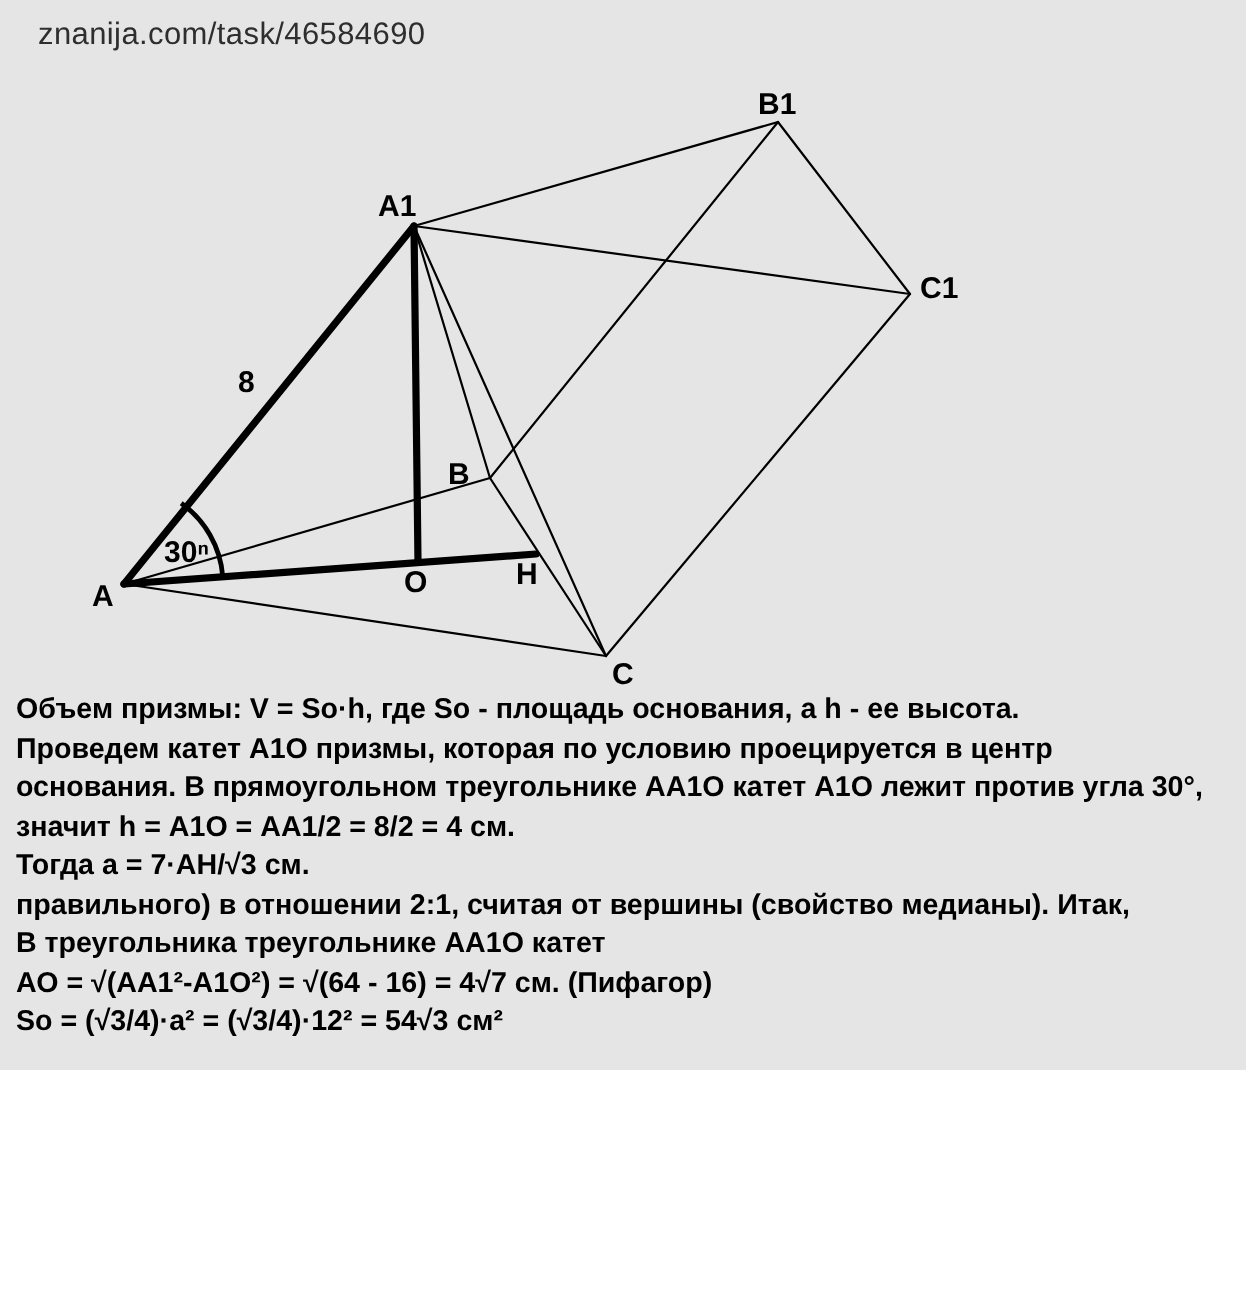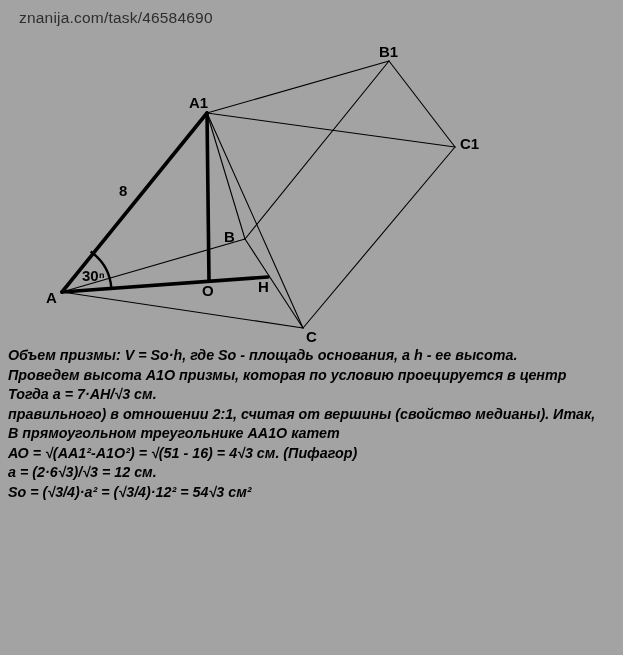--- a/index.html
+++ b/index.html
@@ -1,34 +1,34 @@
 <!DOCTYPE html>
 <html><head>
 <meta charset="utf-8">
 <style>
   html,body{margin:0;padding:0;background:#ffffff;}
   .page{
     position:relative;
-    width:623px;height:655px;
-    background:#a3a3a3;
+    width:623px;height:535px;
+    background:#e5e5e5;
     font-family:"Liberation Sans","DejaVu Sans",sans-serif;
     overflow:hidden;
   }
   .url-header{
     position:absolute;left:19px;top:9px;
     font-size:15.5px;color:#2e2e2e;font-weight:400;
     letter-spacing:.2px;
   }
   .diagram{
     position:absolute;left:0;top:0;width:623px;height:345px;
   }
   .solution{
     position:absolute;left:8px;top:346px;width:610px;
     font-size:14.3px;font-weight:700;color:#000;
-    line-height:19.5px;white-space:nowrap;font-style:italic;
+    line-height:19.5px;white-space:nowrap;
   }
   .solution .sol-line{height:19.5px;}
 </style>
 </head>
 <body>
 
 <div class="page">
 
   <div class="url-header">znanija.com/task/46584690</div>
 
@@ -54,22 +54,23 @@
       <text x="379" y="57" fill="#000" font-family="&quot;Liberation Sans&quot;,&quot;DejaVu Sans&quot;,sans-serif" font-size="15px" font-weight="700">B1</text>
       <text x="460" y="149" fill="#000" font-family="&quot;Liberation Sans&quot;,&quot;DejaVu Sans&quot;,sans-serif" font-size="15px" font-weight="700">C1</text>
       <text x="202" y="296" fill="#000" font-family="&quot;Liberation Sans&quot;,&quot;DejaVu Sans&quot;,sans-serif" font-size="15px" font-weight="700">O</text>
       <text x="258" y="292" fill="#000" font-family="&quot;Liberation Sans&quot;,&quot;DejaVu Sans&quot;,sans-serif" font-size="15px" font-weight="700">H</text>
       <text x="119" y="196" fill="#000" font-family="&quot;Liberation Sans&quot;,&quot;DejaVu Sans&quot;,sans-serif" font-size="15px" font-weight="700">8</text>
       <text x="82" y="281" fill="#000" font-family="&quot;Liberation Sans&quot;,&quot;DejaVu Sans&quot;,sans-serif" font-size="15px" font-weight="700">30ⁿ</text>
     </svg>
 
   <div class="solution">
     <div class="sol-line">Объем призмы: V = So·h, где So - площадь основания, а h - ее высота.</div>
-    <div class="sol-line">Проведем высота А1О призмы, которая по условию проецируется в центр</div>
+    <div class="sol-line">Проведем катет А1О призмы, которая по условию проецируется в центр</div>
+    <div class="sol-line">основания. В прямоугольном треугольнике АА1О катет А1О лежит против угла 30°,</div>
+    <div class="sol-line">значит h = А1О = АА1/2 = 8/2 = 4 см.</div>
     <div class="sol-line">Тогда а = 7·АН/√3 см.</div>
     <div class="sol-line">правильного) в отношении 2:1, считая от вершины (свойство медианы). Итак,</div>
-    <div class="sol-line">В прямоугольном треугольнике АА1О катет</div>
-    <div class="sol-line">АО = √(АА1²-А1О²) = √(51 - 16) = 4√3 см. (Пифагор)</div>
-    <div class="sol-line">а = (2·6√3)/√3 = 12 см.</div>
+    <div class="sol-line">В треугольника треугольнике АА1О катет</div>
+    <div class="sol-line">АО = √(АА1²-А1О²) = √(64 - 16) = 4√7 см. (Пифагор)</div>
     <div class="sol-line">So = (√3/4)·а² =  (√3/4)·12²  = 54√3 см²</div>
   </div>
 
 </div>
 
 </body></html>

